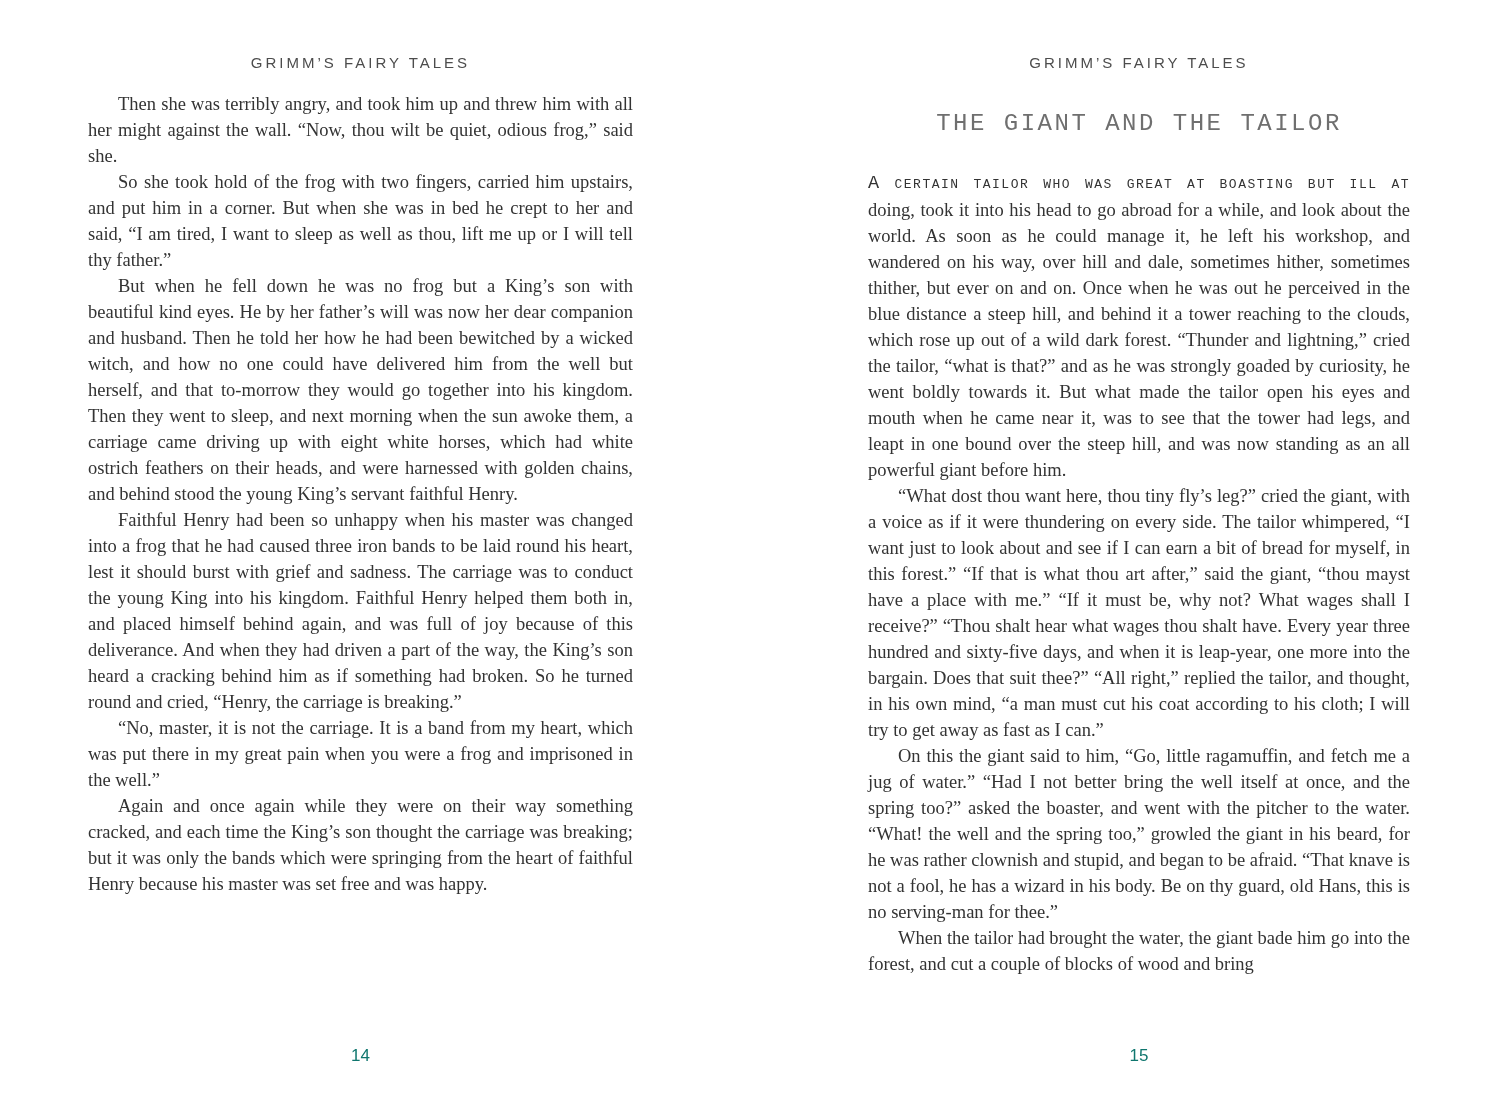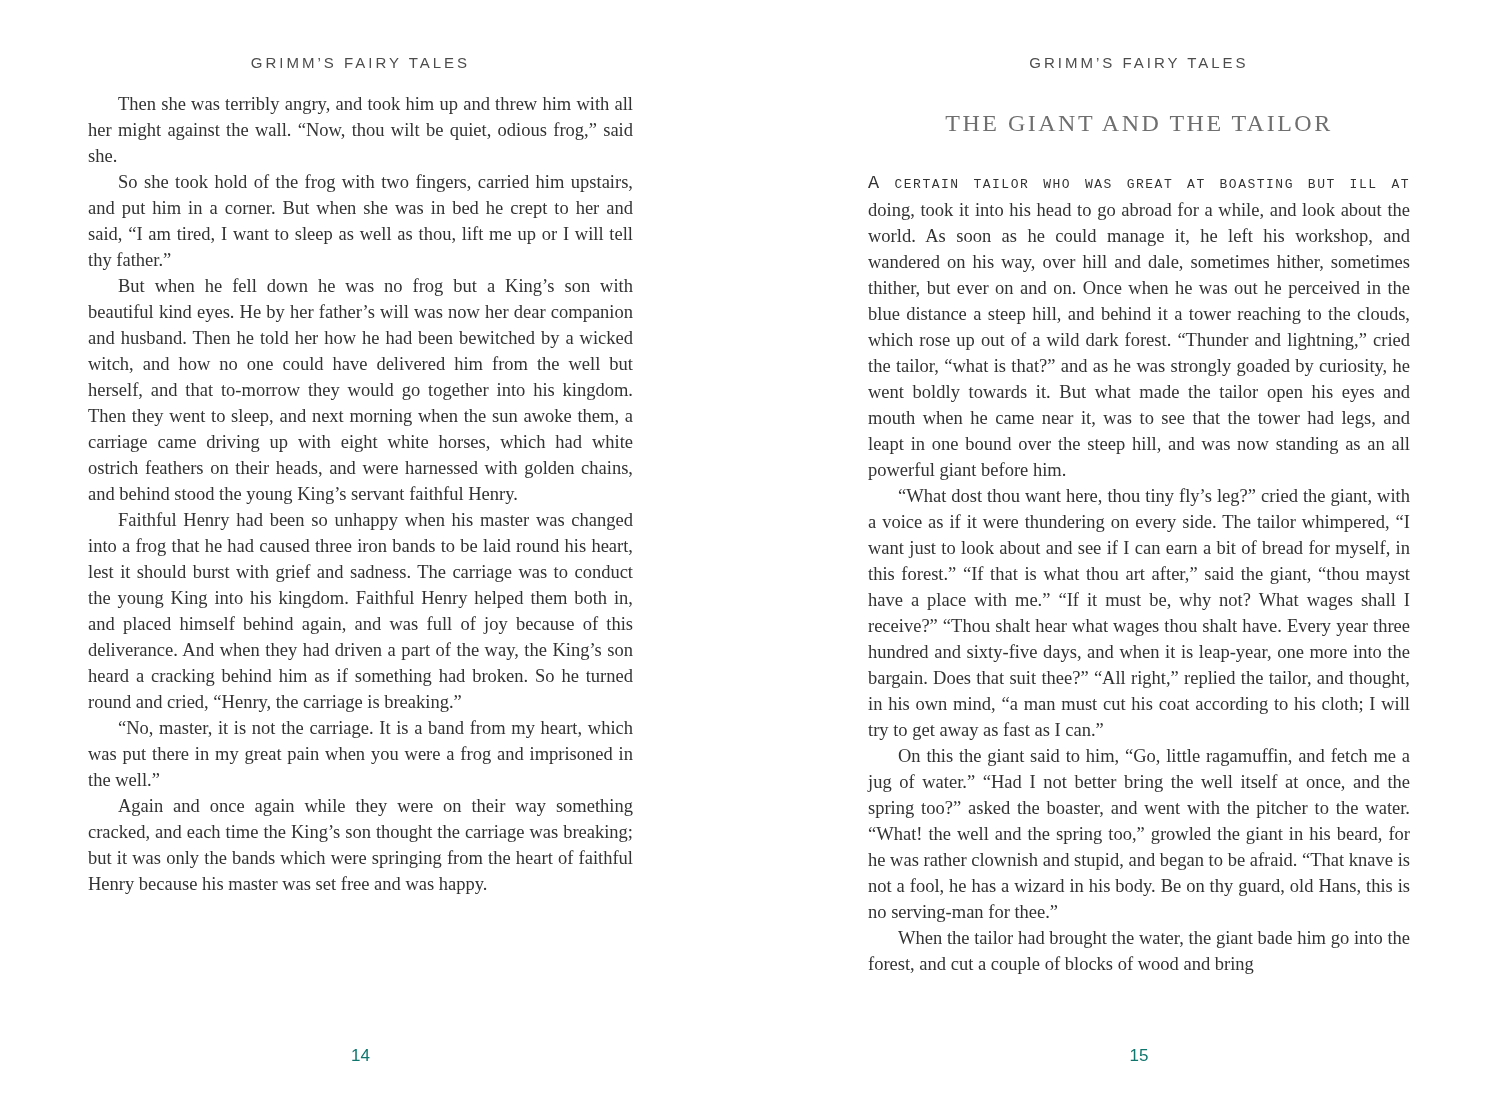--- a/index.html
+++ b/index.html
@@ -36,21 +36,21 @@
     white-space: nowrap;
   }
 
   .chapter-title {
     position: absolute;
     top: 110px;
     left: 0;
     right: 0;
     margin: 0;
     text-align: center;
-    font-family: Liberation Serif, serif;
+    font-family: Liberation Mono, monospace;
     font-weight: 400;
     font-size: 24px;
     letter-spacing: 2.5px;
     color: #6f6f6f;
     white-space: nowrap;
   }
 
   .body-text {
     position: absolute;
     left: 0;

